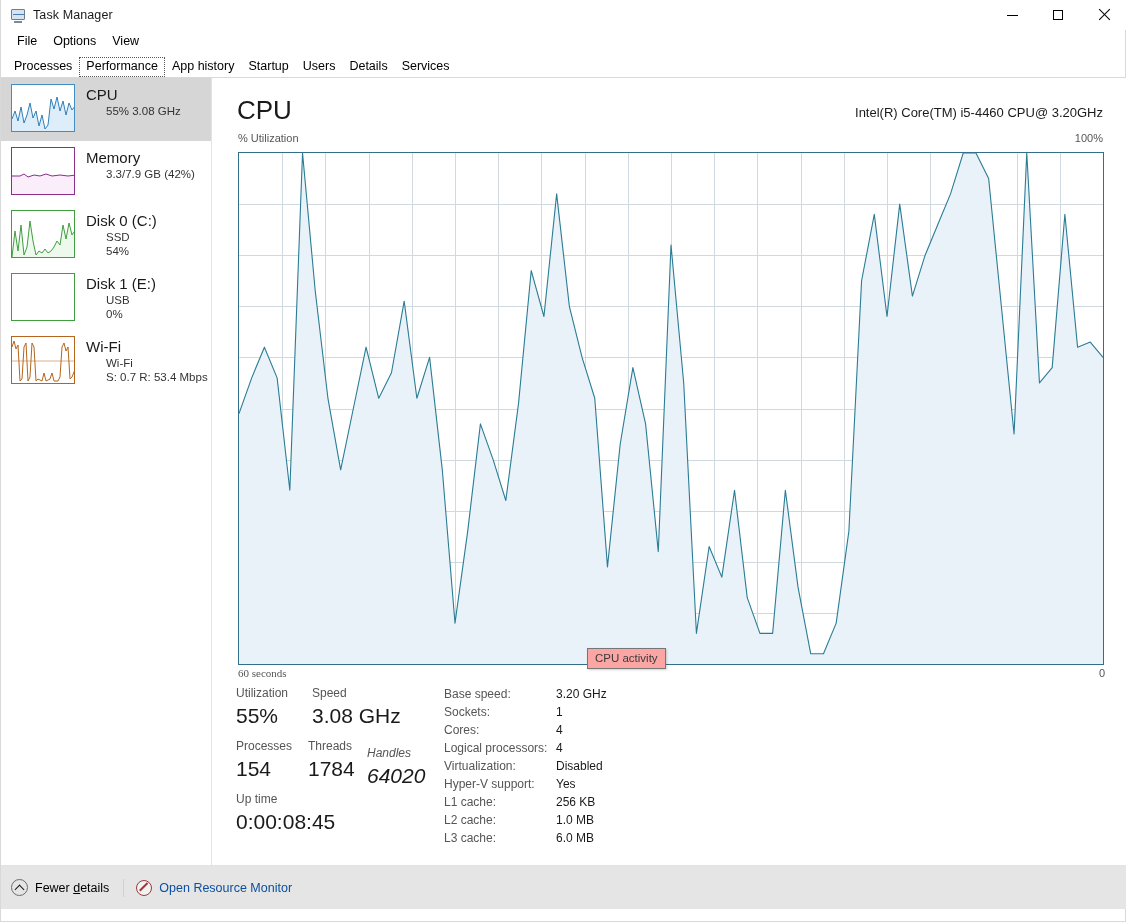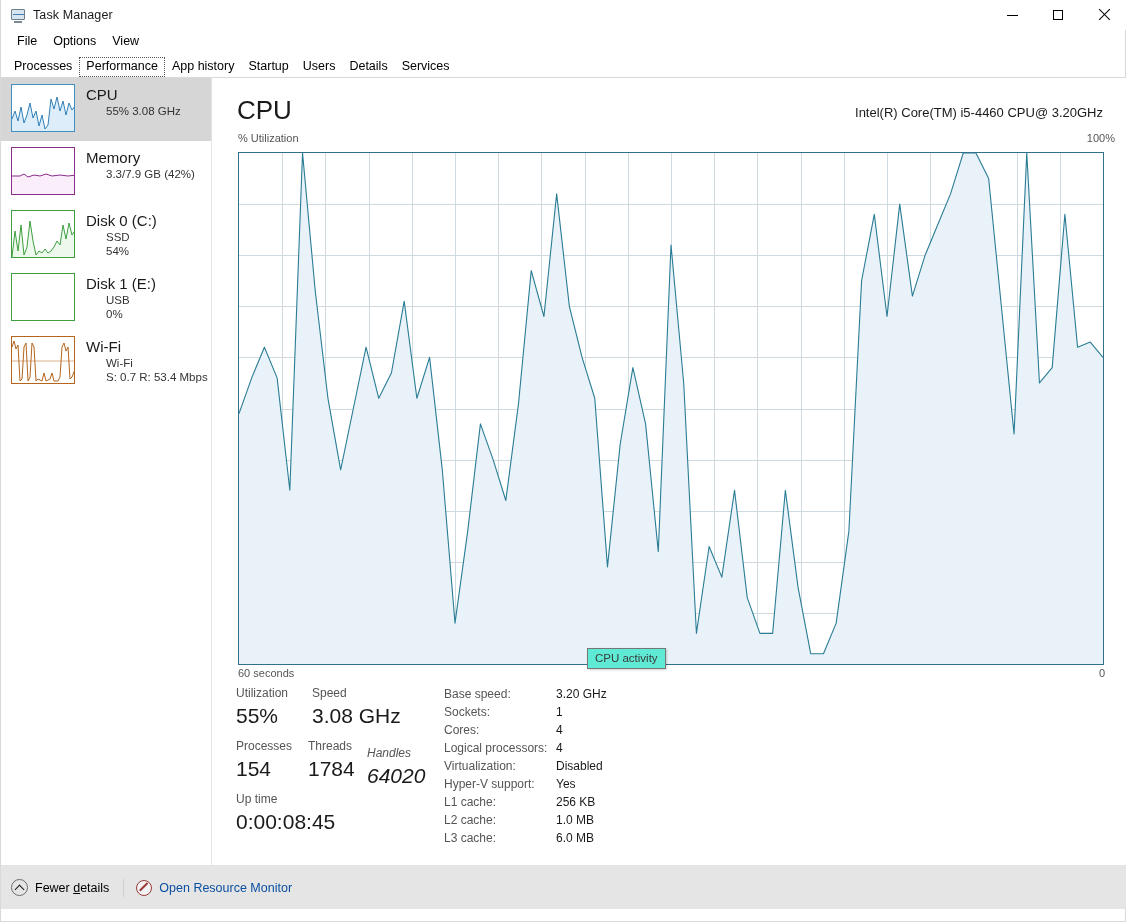--- a/index.html
+++ b/index.html
@@ -113,40 +113,40 @@
     position: absolute; left: 25px; top: 16px; font-size: 26px; color: #1a1a1a;
     font-weight: 400; line-height: 32px;
   }
   .cpu-model {
     position: absolute; right: 24px; top: 27px; font-size: 13px; color: #1a1a1a;
   }
   .ax-left {
     position: absolute; left: 26px; top: 54px; font-size: 11px; color: #555;
   }
   .ax-right {
-    position: absolute; right: 12px; top: 54px; font-size: 11px; color: #555;
+    position: absolute; right: 24px; top: 54px; font-size: 11px; color: #555;
   }
   .ax-bot-left {
-    position: absolute; left: 26px; top: 589px; font-size: 11px; color: #555;
+    position: absolute; left: 26px; top: 589px; font-size: 11px; color: #555; font-family: Liberation Serif, serif;
   }
   .ax-bot-right {
     position: absolute; right: 22px; top: 589px; font-size: 11px; color: #555;
   }
 
   .graph {
     position: absolute; left: 26px; top: 74px; width: 866px; height: 513px;
     border: 1px solid #30708a;
     background: #ffffff;
     overflow: hidden;
   }
   .graph svg { display: block; }
 
   .tooltip {
     position: absolute; left: 375px; top: 570px;
-    background: #5eead4; border: 1px solid #767676;
+    background: #fca5a5; border: 1px solid #767676;
     font-size: 11.5px; color: #3a3a3a;
     padding: 2px 7px 3px 7px; line-height: 14px;
     box-shadow: 1px 1px 2px rgba(0,0,0,0.18);
     white-space: nowrap;
   }
 
   
   .stats { position: absolute; left: 0; top: 607px; width: 915px; }
   .stat-lbl { font-size: 12px; color: #555; line-height: 16px; }
   .stat-val { font-size: 21px; color: #1a1a1a; line-height: 30px; font-weight: 400; }

